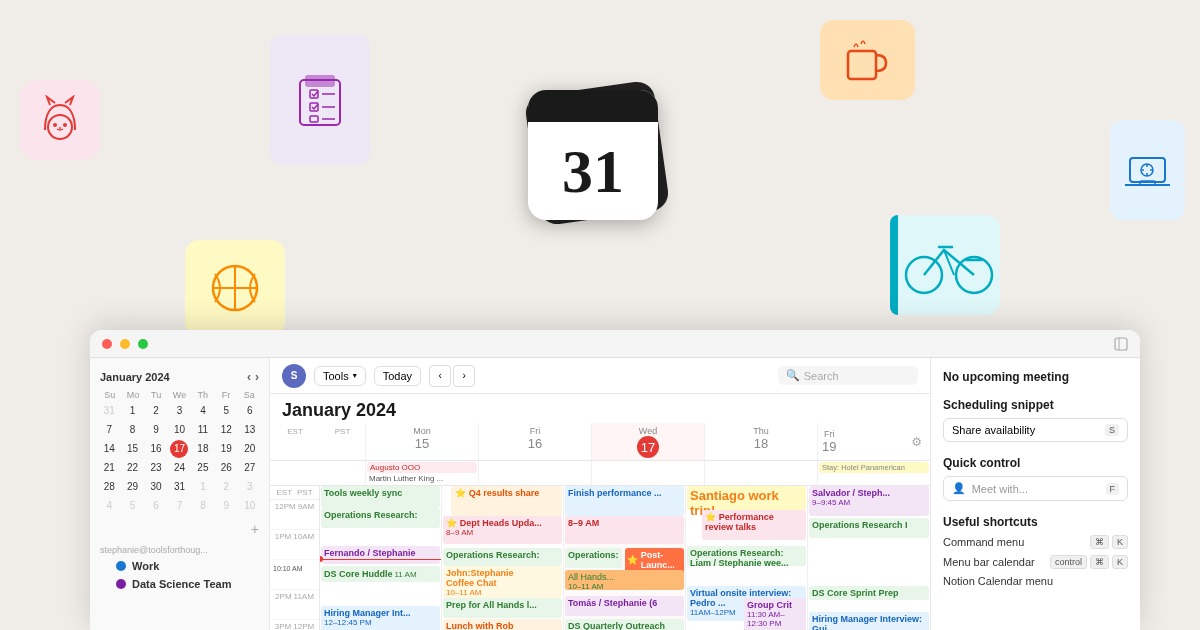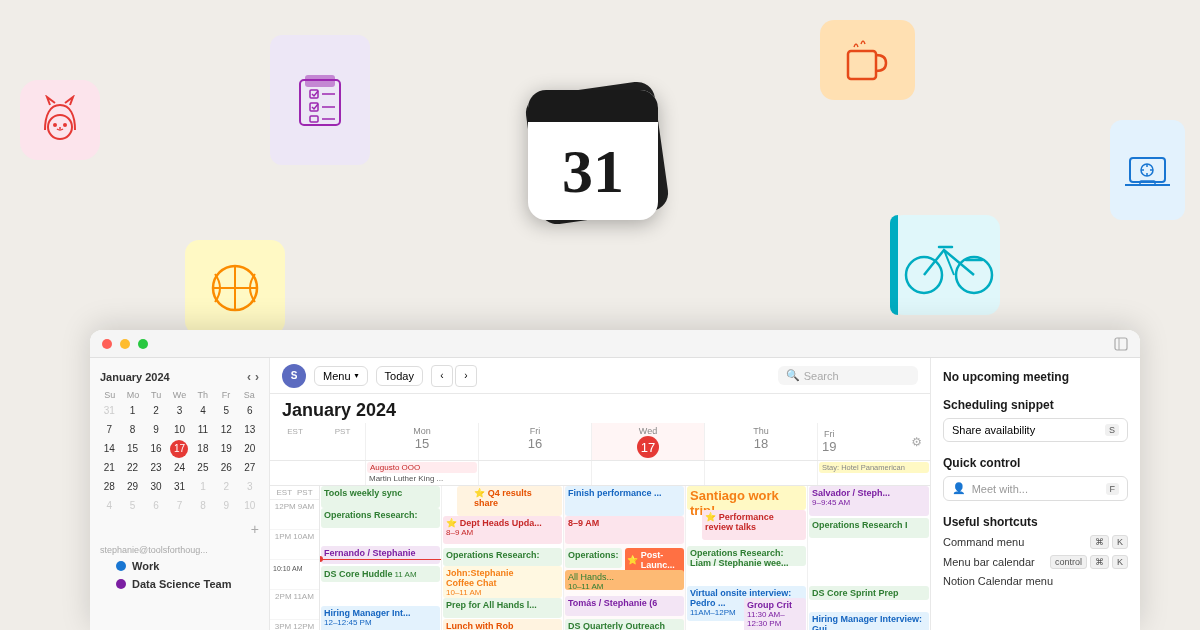--- a/index.html
+++ b/index.html
@@ -624,21 +624,21 @@
         <span class="cal-dot" style="background:#7b1fa2;"></span>
         <span>Data Science Team</span>
       </div>
     </div>
 
     <div class="calendar-main">
 
       <div class="top-bar">
         <div class="avatar">S</div>
         <div class="view-btn">
-          <span>Menu</span>
+          <span>Tools</span>
           <span style="font-size:8px;">▾</span>
         </div>
         <div class="today-btn">Today</div>
         <div class="nav-arrows">
           <div class="nav-arrow">‹</div>
           <div class="nav-arrow">›</div>
         </div>
         <div class="search-box">
           <span style="font-size:11px;">🔍</span>
           <span style="color:#aaa;">Search</span>
@@ -743,21 +743,21 @@
               <div style="font-size:9px;color:#1565c0;font-weight:600;">Hiring Manager Int...</div>
               <div style="font-size:8px;color:#1565c0;">12–12:45 PM</div>
             </div>
 
             <div style="position:absolute;top:73px;left:0;right:0;height:1px;background:#e53935;z-index:10;">
               <div style="position:absolute;left:-3px;top:-3px;width:6px;height:6px;border-radius:50%;background:#e53935;"></div>
             </div>
           </div>
 
           <div class="day-col">
-            <div style="position:absolute;top:0;left:15px;right:1px;height:30px;background:#fff3e0;border-radius:3px;padding:2px 17px;">
+            <div style="position:absolute;top:0;left:9px;right:1px;height:30px;background:#fff3e0;border-radius:3px;padding:2px 4px;">
               <div style="font-size:9px;font-weight:600;color:#e65100;">⭐ Q4 results share</div>
               <div style="font-size:8px;color:#e65100;"></div>
             </div>
             <div style="position:absolute;top:30px;left:1px;right:1px;height:28px;background:#fce4ec;border-radius:3px;padding:2px 3px;">
               <div style="font-size:9px;font-weight:600;color:#c62828;">⭐ Dept Heads Upda...</div>
               <div style="font-size:8px;color:#c62828;">8–9 AM</div>
             </div>
             <div style="position:absolute;top:62px;left:1px;right:1px;height:18px;background:#e8f5e9;border-radius:3px;padding:2px 3px;">
               <div style="font-size:9px;color:#2e7d32;font-weight:600;">Operations Research:</div>
             </div>

